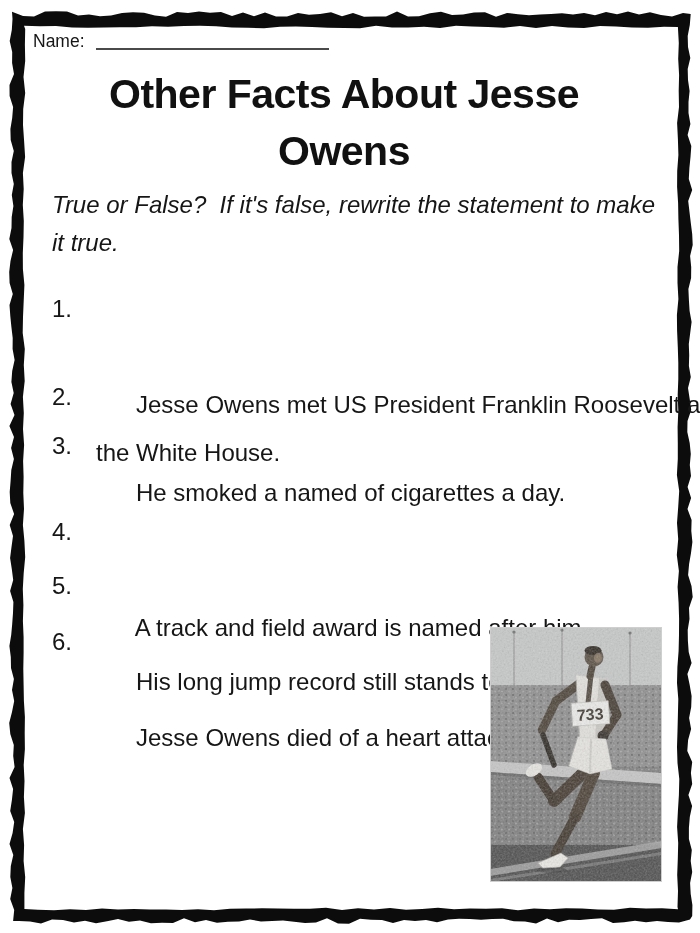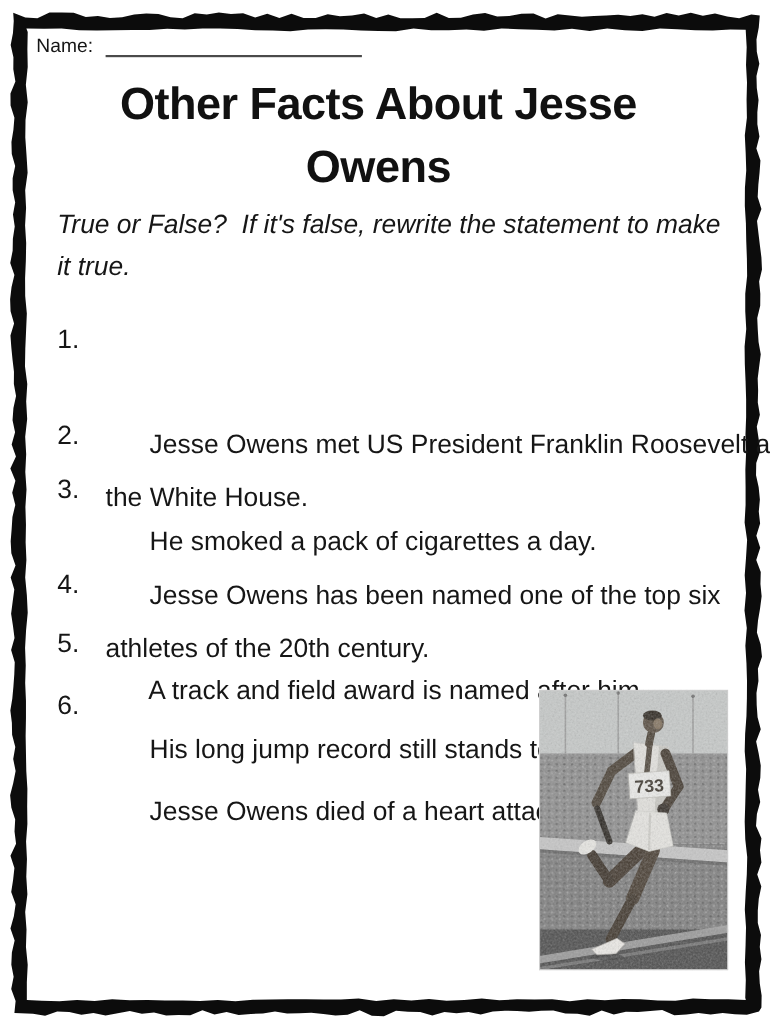--- a/index.html
+++ b/index.html
@@ -4,21 +4,21 @@
 <style>
   html,body{margin:0;padding:0;}
   body{
     width:700px;height:933px;position:relative;background:#ffffff;
     font-family:"Liberation Sans", sans-serif;color:#161616;overflow:hidden;
   }
   .sheet{position:absolute;inset:0;}
   #border-svg{position:absolute;left:0;top:0;width:700px;height:933px;pointer-events:none;}
 
   .name-row{
-    position:absolute;left:33px;top:30px;display:flex;align-items:flex-end;
+    position:absolute;left:33px;top:30px;display:flex;align-items:flex-start;
     font-size:17.5px;line-height:22px;
   }
   .name-line{
     width:233px;height:18px;border-bottom:2px solid #4a4a4a;margin-left:11px;
   }
 
   .title{
     position:absolute;left:0;right:12px;top:66px;text-align:center;
     font-size:41px;font-weight:bold;line-height:57px;letter-spacing:-0.5px;
     white-space:pre-line;color:#111111;
@@ -63,26 +63,24 @@
 it true.</div>
 
   <div class="list">
     <div class="item i1">
       <span class="num">1.</span>
       <span>Jesse Owens met US President Franklin Roosevelt at
 the White House.</span>
     </div>
     <div class="item i2">
       <span class="num">2.</span>
-      <span>He smoked a pack of cigarettes a day.</span>
+      <span>He smoked a named of cigarettes a day.</span>
     </div>
     <div class="item i3">
       <span class="num">3.</span>
-      <span>Jesse Owens has been named one of the top six
-athletes of the 20th century.</span>
     </div>
     <div class="item i4">
       <span class="num">4.</span>
       <span>A track and field award is named after him.</span>
     </div>
     <div class="item i5">
       <span class="num">5.</span>
       <span>His long jump record still stands today.</span>
     </div>
     <div class="item i6">

